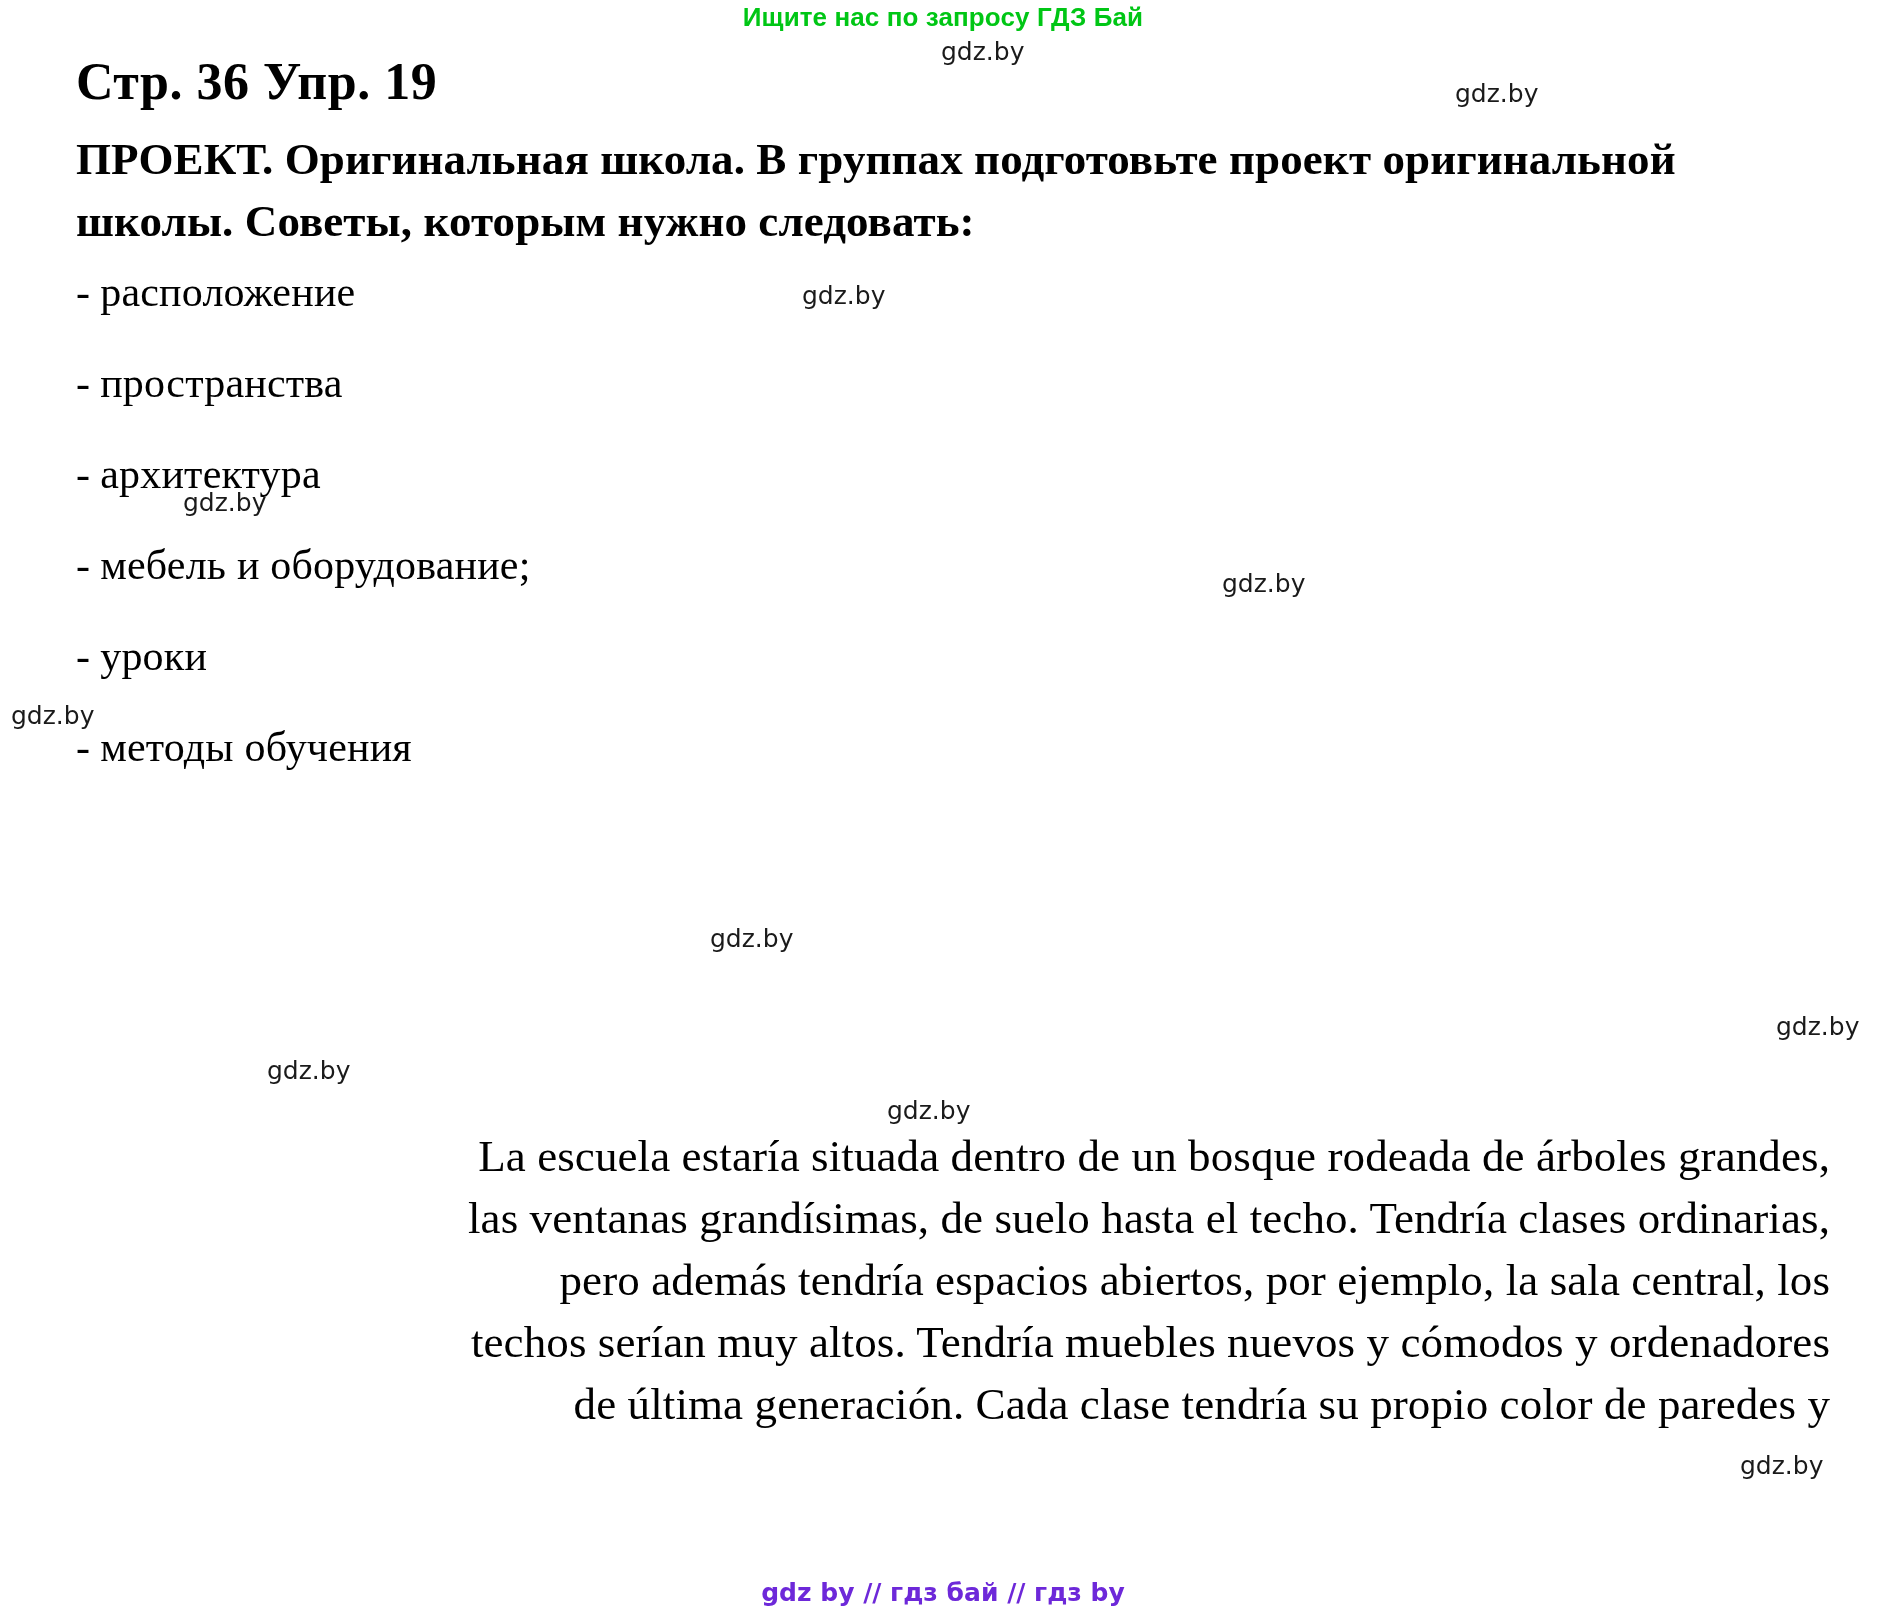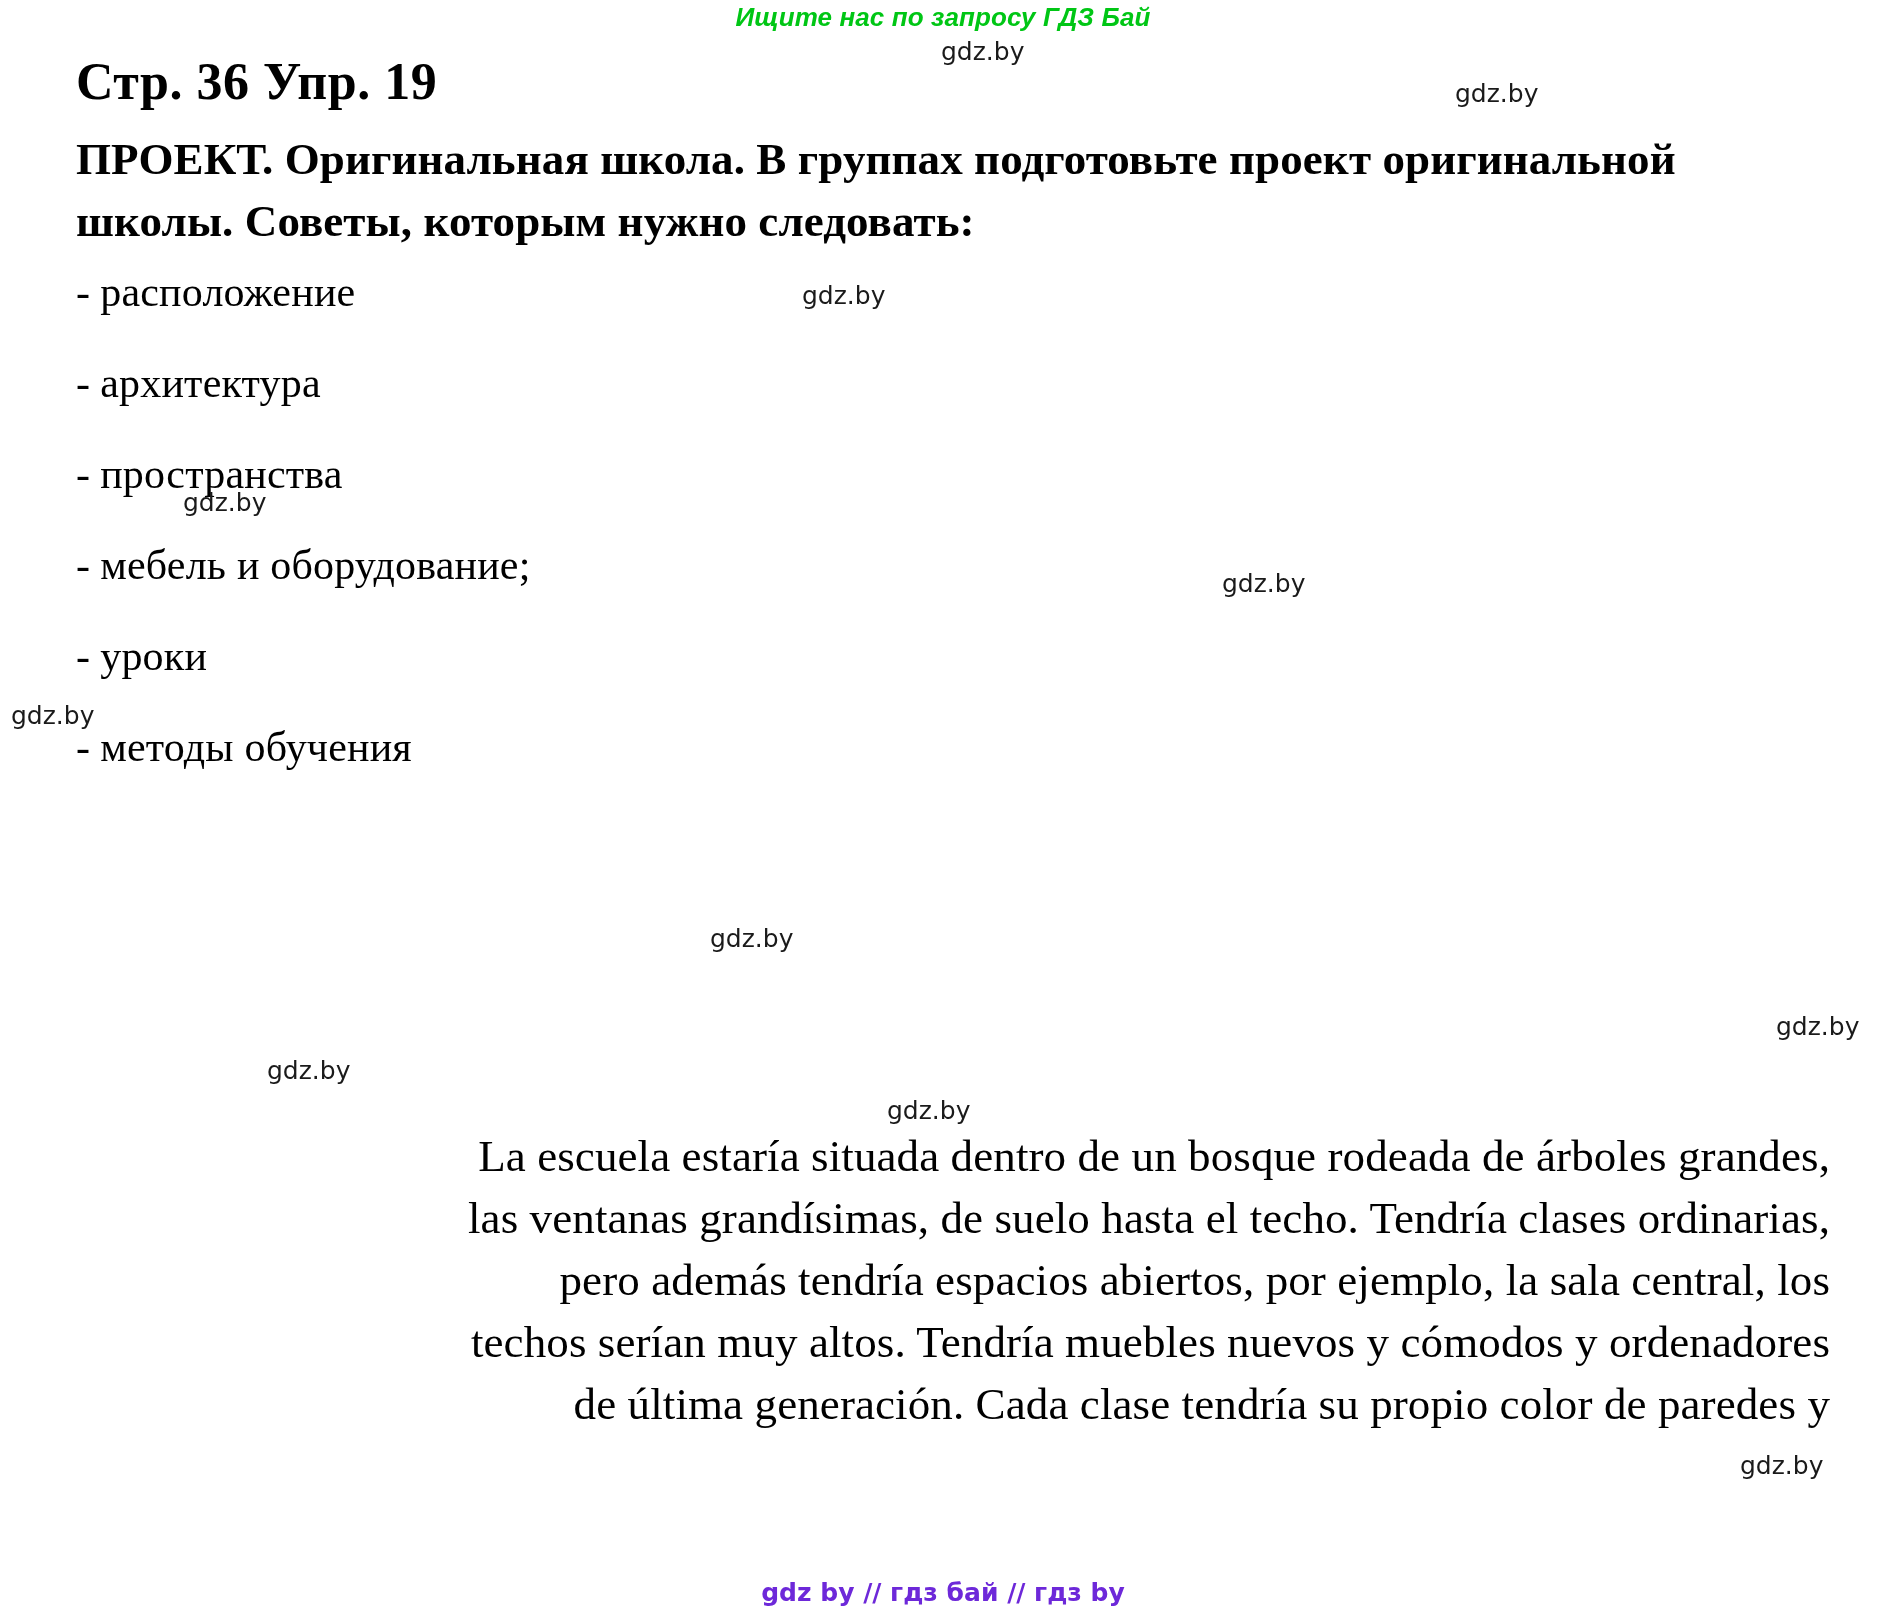--- a/index.html
+++ b/index.html
@@ -24,21 +24,20 @@
     left: 0;
     width: 1886px;
     text-align: center;
     font-family: "Liberation Sans", "DejaVu Sans", sans-serif;
     font-weight: bold;
     font-size: 26px;
     letter-spacing: 0.1px;
     line-height: 34px;
     color: #00c615;
     white-space: nowrap;
-    font-style: italic;
   }
 
   
   .page {
     position: absolute;
     left: 0;
     top: 0;
     width: 1886px;
     height: 1155px;
   }
@@ -127,22 +126,22 @@
 <div class="promo-banner" style="color: rgb(0, 198, 21);">Ищите нас по запросу ГДЗ Бай</div>
 
 <div class="page">
 
   <div class="ex-number">Стр. 36 Упр. 19</div>
 
   <div class="task-statement">ПРОЕКТ. Оригинальная школа. В группах подготовьте проект оригинальной школы. Советы, которым нужно следовать:</div>
 
   <ul class="hint-list">
       <li><span class="dash">-</span><span>расположение</span></li>
+      <li><span class="dash">-</span><span>пространства</span></li>
       <li><span class="dash">-</span><span>архитектура</span></li>
-      <li><span class="dash">-</span><span>пространства</span></li>
       <li><span class="dash">-</span><span>мебель и оборудование;</span></li>
       <li><span class="dash">-</span><span>уроки</span></li>
       <li><span class="dash">-</span><span>методы обучения</span></li>
     </ul>
 
   <div class="answer-body">
       <span class="ln">La escuela estaría situada dentro de un bosque rodeada de árboles grandes,</span>
       <span class="ln">las ventanas grandísimas, de suelo hasta el techo. Tendría clases ordinarias,</span>
       <span class="ln">pero además tendría espacios abiertos, por ejemplo, la sala central, los</span>
       <span class="ln">techos serían muy altos. Tendría muebles nuevos y cómodos y ordenadores</span>

